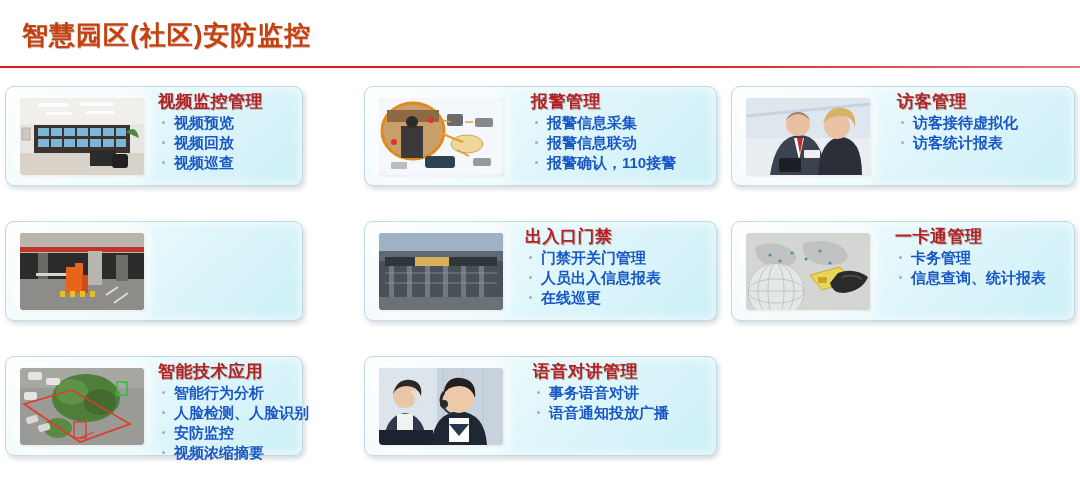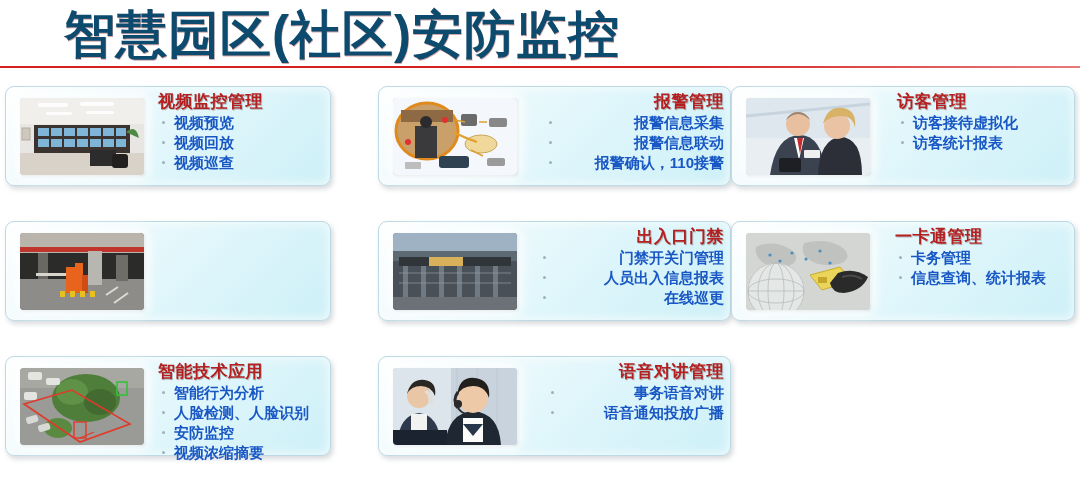--- a/index.html
+++ b/index.html
@@ -20,28 +20,27 @@
     position: absolute;
     left: 0;
     top: 0;
     width: 1080px;
     height: 70px;
   }
   .page-title {
     position: absolute;
     left: 22px;
     top: 12px;
-    font-size: 51px;
+    font-size: 26px;
     font-weight: bold;
-    color: #0c4a6e;
+    color: #c2410c;
     letter-spacing: 1px;
     line-height: 46px;
     text-shadow: 0.5px 0.5px 0 rgba(140,0,0,0.35);
     white-space: nowrap;
-    margin-left: 42px;
   }
   .title-rule {
     position: absolute;
     left: 0;
     top: 66px;
     width: 1080px;
     height: 2px;
     background: linear-gradient(to right, #d42020 0%, #d42020 62%, #e87a7a 100%);
   }
 
@@ -63,22 +62,22 @@
     box-sizing: border-box;
     height: 100px;
     border-radius: 9px;
     border: 1px solid #bcd9e4;
     background:
       linear-gradient(135deg, #ffffff 0%, #f2fbfd 18%, #dff6fb 55%, #cdf0f7 100%);
     box-shadow: 2px 3px 5px rgba(120,130,140,0.30),
                 inset 0 0 12px rgba(255,255,255,0.85);
     overflow: visible;
   }
-  .card.col-1 { left: 5px;   width: 326px; }
-  .card.col-2 { left: 378px; width: 353px; text-align: right; }
+  .card.col-1 { left: 5px;   width: 298px; }
+  .card.col-2 { left: 364px; width: 353px; }
   .card.col-3 { left: 731px; width: 344px; padding-left: 24px; }
 
   
   .thumb {
     position: absolute;
     left: 14px;
     top: 11px;
     width: 124px;
     height: 77px;
     border-radius: 4px;

